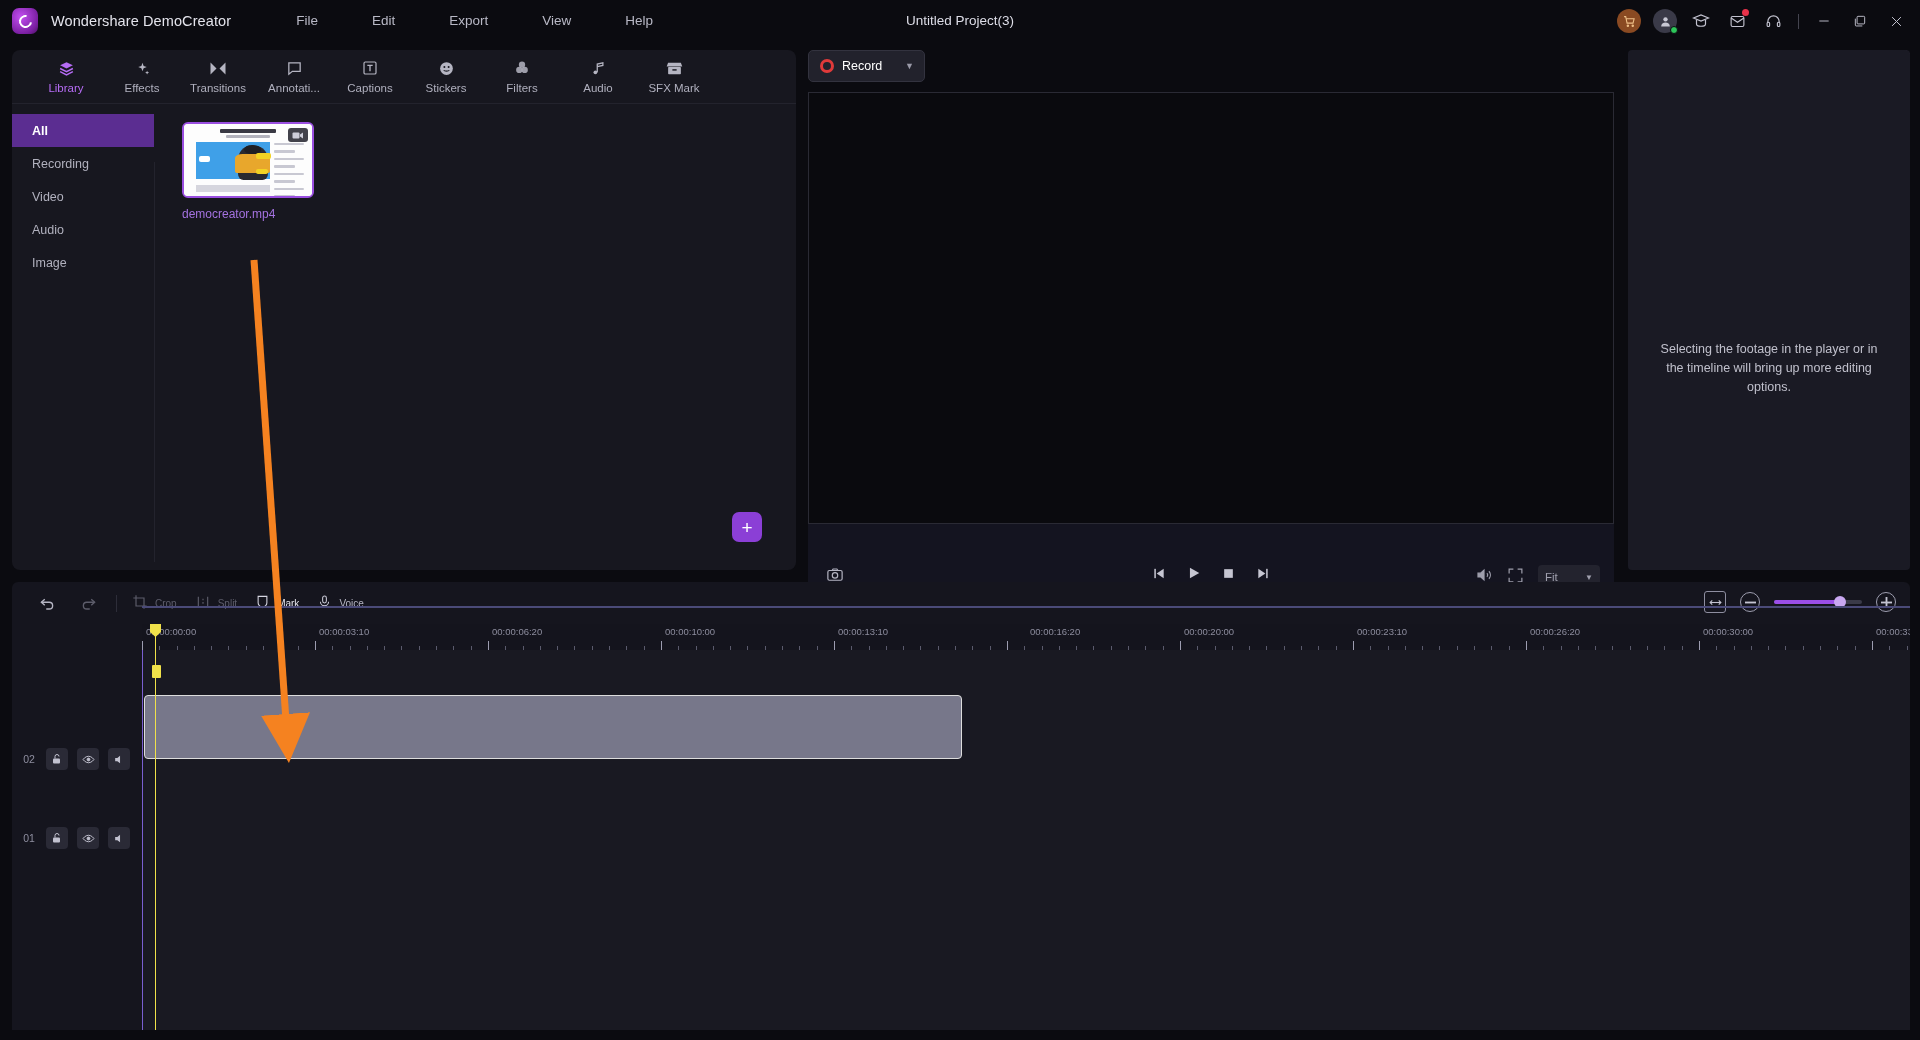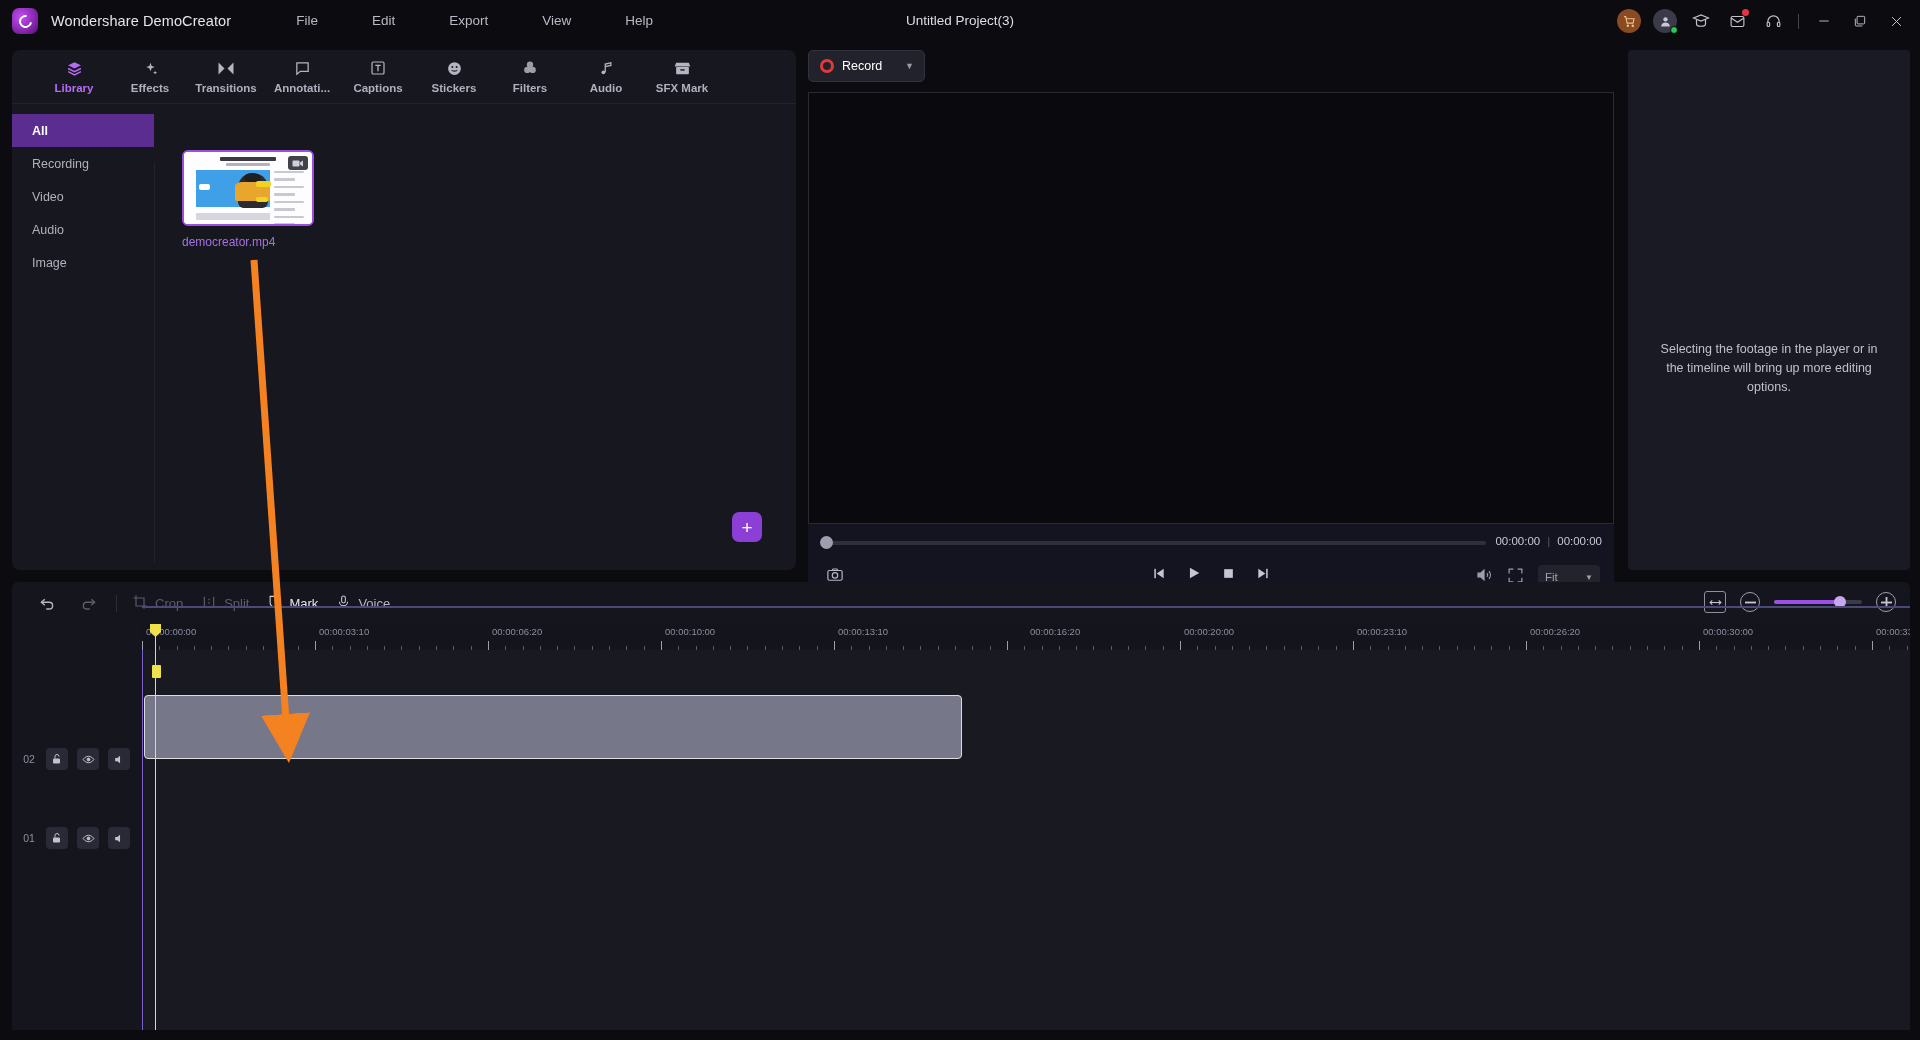--- a/index.html
+++ b/index.html
@@ -26,36 +26,36 @@
   .wbtn { width:36px; height:42px; display:flex; align-items:center; justify-content:center; color:#c3c3d0; position:relative; }
   .wbtn svg { display:block; }
   .cartcircle { width:24px; height:24px; border-radius:50%; background:#8a4a22; display:flex; align-items:center; justify-content:center; }
   .usercircle { width:24px; height:24px; border-radius:50%; background:#3a3a48; display:flex; align-items:center; justify-content:center; position:relative; }
   .greendot { position:absolute; right:-1px; bottom:-1px; width:8px; height:8px; border-radius:50%; background:#2dc65a; border:1.5px solid #0b0b10; }
   .reddot { position:absolute; right:6px; top:9px; width:7px; height:7px; border-radius:50%; background:#e8324a; }
   .vsep { width:1px; height:15px; background:#44444f; margin:0 7px; }
 
   
   .leftpanel { position:absolute; left:12px; top:50px; width:784px; height:520px; background:#17171f; border-radius:8px; }
-  .tabbar { height:52px; display:flex; align-items:flex-start; padding-left:24px;font-weight:bold; }
+  .tabbar { height:52px; display:flex; align-items:flex-start; padding-left:16px; }
   .tab { width:76px; height:52px; display:flex; flex-direction:column; align-items:center; justify-content:center; gap:4px; cursor:pointer; position:relative; }
   .tab .ticon { height:19px; display:flex; align-items:center; justify-content:center; color:#b5b5c2; }
   .tab .tlabel { font-size:11.5px; color:#b0b0be; white-space:nowrap; }
   .tab.active .tlabel { color:#b66cf5; }
   .tab.active .ticon { color:#b66cf5; }
   .tabsep { position:absolute; left:0; right:0; top:53px; height:1px; background:#23232d; }
 
   .panelbody { position:absolute; left:0; top:54px; right:0; bottom:0; display:flex; }
   .catlist { width:142px; padding-top:10px; }
   .cat { height:33px; display:flex; align-items:center; padding-left:20px; font-size:12.5px; color:#b1b1be; cursor:pointer; }
   .cat.active { background:#5b2d91; color:#fff; font-weight:bold; border-radius:0; }
   .catdiv { position:absolute; left:142px; top:58px; bottom:8px; width:1px; background:#23232d; }
 
   .medialist { flex:1; padding:18px 0 0 28px; position:relative; }
-  .mediaitem { width:156px;margin-top:28px; }
+  .mediaitem { width:156px; }
   .thumb { width:132px; height:76px; border:2px solid #9a4fe0; border-radius:6px; background:#fff; overflow:hidden; position:relative; }
   .thumb .shot { position:absolute; inset:0; background:#fdfdfd; }
   .shot .hdr { position:absolute; left:28%; top:7%; width:44%; height:4px; background:#3a3a44; border-radius:1px; }
   .shot .hdr2 { position:absolute; left:33%; top:15%; width:34%; height:3px; background:#b3b3bd; border-radius:1px; }
   .shot .blue { position:absolute; left:9%; top:25%; width:58%; height:52%; background:#3fa0e8; }
   .shot .person { position:absolute; left:42%; top:30%; width:24%; height:48%; background:#2a2a30; border-radius:40% 40% 18% 18%; }
   .shot .phead { position:absolute; left:47%; top:29%; width:13%; height:13%; background:#1f1f24; border-radius:50%; }
   .shot .jacket { position:absolute; left:40%; top:42%; width:27%; height:26%; background:#e8a72c; border-radius:22% 22% 10% 10%; }
   .shot .yel1 { position:absolute; left:56%; top:40%; width:12%; height:8%; background:#f2d324; border-radius:2px; }
   .shot .yel2 { position:absolute; left:56%; top:62%; width:10%; height:8%; background:#f2d324; border-radius:2px; }
@@ -90,21 +90,21 @@
   .rightctrl { position:absolute; right:14px; top:5px; display:flex; align-items:center; gap:14px; }
   .fitbox { width:62px; height:24px; background:#23232e; border-radius:4px; display:flex; align-items:center; justify-content:space-between; padding:0 7px; font-size:11.5px; color:#a0a0ae; cursor:pointer; }
 
   
   .rightpanel { position:absolute; left:1628px; top:50px; width:282px; height:520px; background:#1a1a24; border-radius:4px; }
   .hinttext { position:absolute; left:26px; right:26px; top:290px; text-align:center; font-size:12.5px; line-height:19px; color:#c0c0cc; }
 
   
   .timelinewrap { position:absolute; left:12px; top:582px; width:1898px; height:448px; background:#15151e; border-radius:6px 6px 0 0; }
   .tlbar { height:42px; display:flex; align-items:center; position:relative; }
-  .tlbtn { display:flex; align-items:center; gap:7px; height:42px; padding:0 9px; font-size:13px; color:#b6b6c4; cursor:pointer; }
+  .tlbtn { display:flex; align-items:center; gap:7px; height:42px; padding:0 9px; font-size:10px; color:#b6b6c4; cursor:pointer; }
   .tlbtn.dim { color:#5d5d6b; }
   .tlbtn.icononly { padding:0 12px; }
   .tlsep2 { width:1px; height:17px; background:#2d2d39; margin:0 6px; }
   .zoomgroup { position:absolute; right:14px; top:9px; display:flex; align-items:center; gap:14px; }
   .zbox { width:22px; height:22px; border:1.3px solid #8e8ea0; border-radius:3px; display:flex; align-items:center; justify-content:center; color:#c4c4d2; }
   .zcircle { width:20px; height:20px; border:1.3px solid #9e9eb0; border-radius:50%; display:flex; align-items:center; justify-content:center; color:#c4c4d2; font-size:13px; line-height:1; }
   .zslider { position:relative; width:88px; height:4px; background:#3a3a48; border-radius:2px; }
   .zfill { position:absolute; left:0; top:0; height:4px; width:66px; background:#9b4ee8; border-radius:2px; }
   .zknob { position:absolute; left:60px; top:-4px; width:12px; height:12px; border-radius:50%; background:#c9a7f0; }
 
@@ -371,27 +371,20 @@
   <div class="playerwrap">
     <div class="recordbtn">
       <div class="recdot"></div>
       <div class="reclabel">Record</div>
       <div class="recchev">▼</div>
     </div>
     <div class="stage">
       <div class="screen"></div>
     </div>
     <div class="playerctrl">
-      <div class="seekrow">
-        <div class="seekbar"></div>
-        <div class="seekknob"></div>
-        <div class="times">
-          <span>00:00:00</span><span class="sep">|</span><span>00:00:00</span>
-        </div>
-      </div>
       <div class="btnrow">
         <div class="camicon">
           <svg width="18" height="18" viewBox="0 0 24 24" fill="none" stroke="#b4b4c2" stroke-width="1.6">
               <rect x="2.5" y="6" width="19" height="13" rx="2"></rect>
               <circle cx="12" cy="12.5" r="3.6"></circle>
               <path d="M8 6l1.5-2h5L16 6"></path>
             </svg>
         </div>
         <div class="transport">
           <div>

